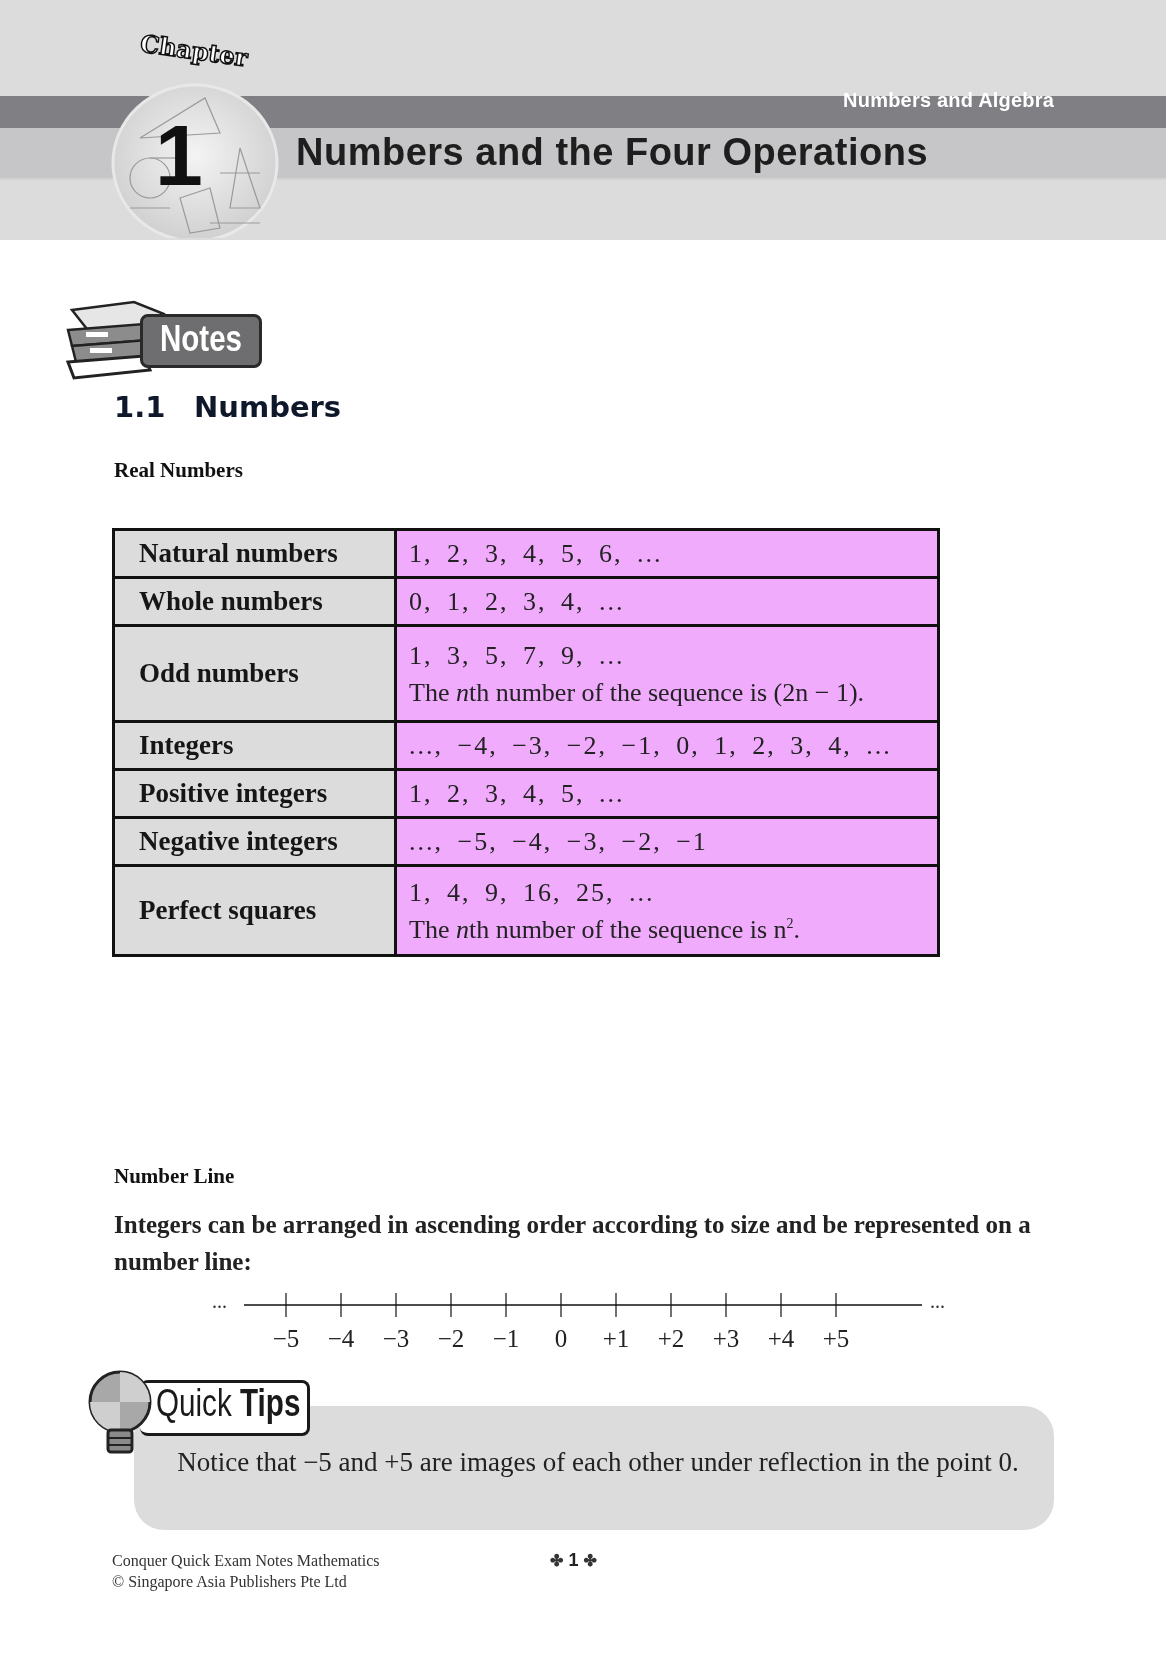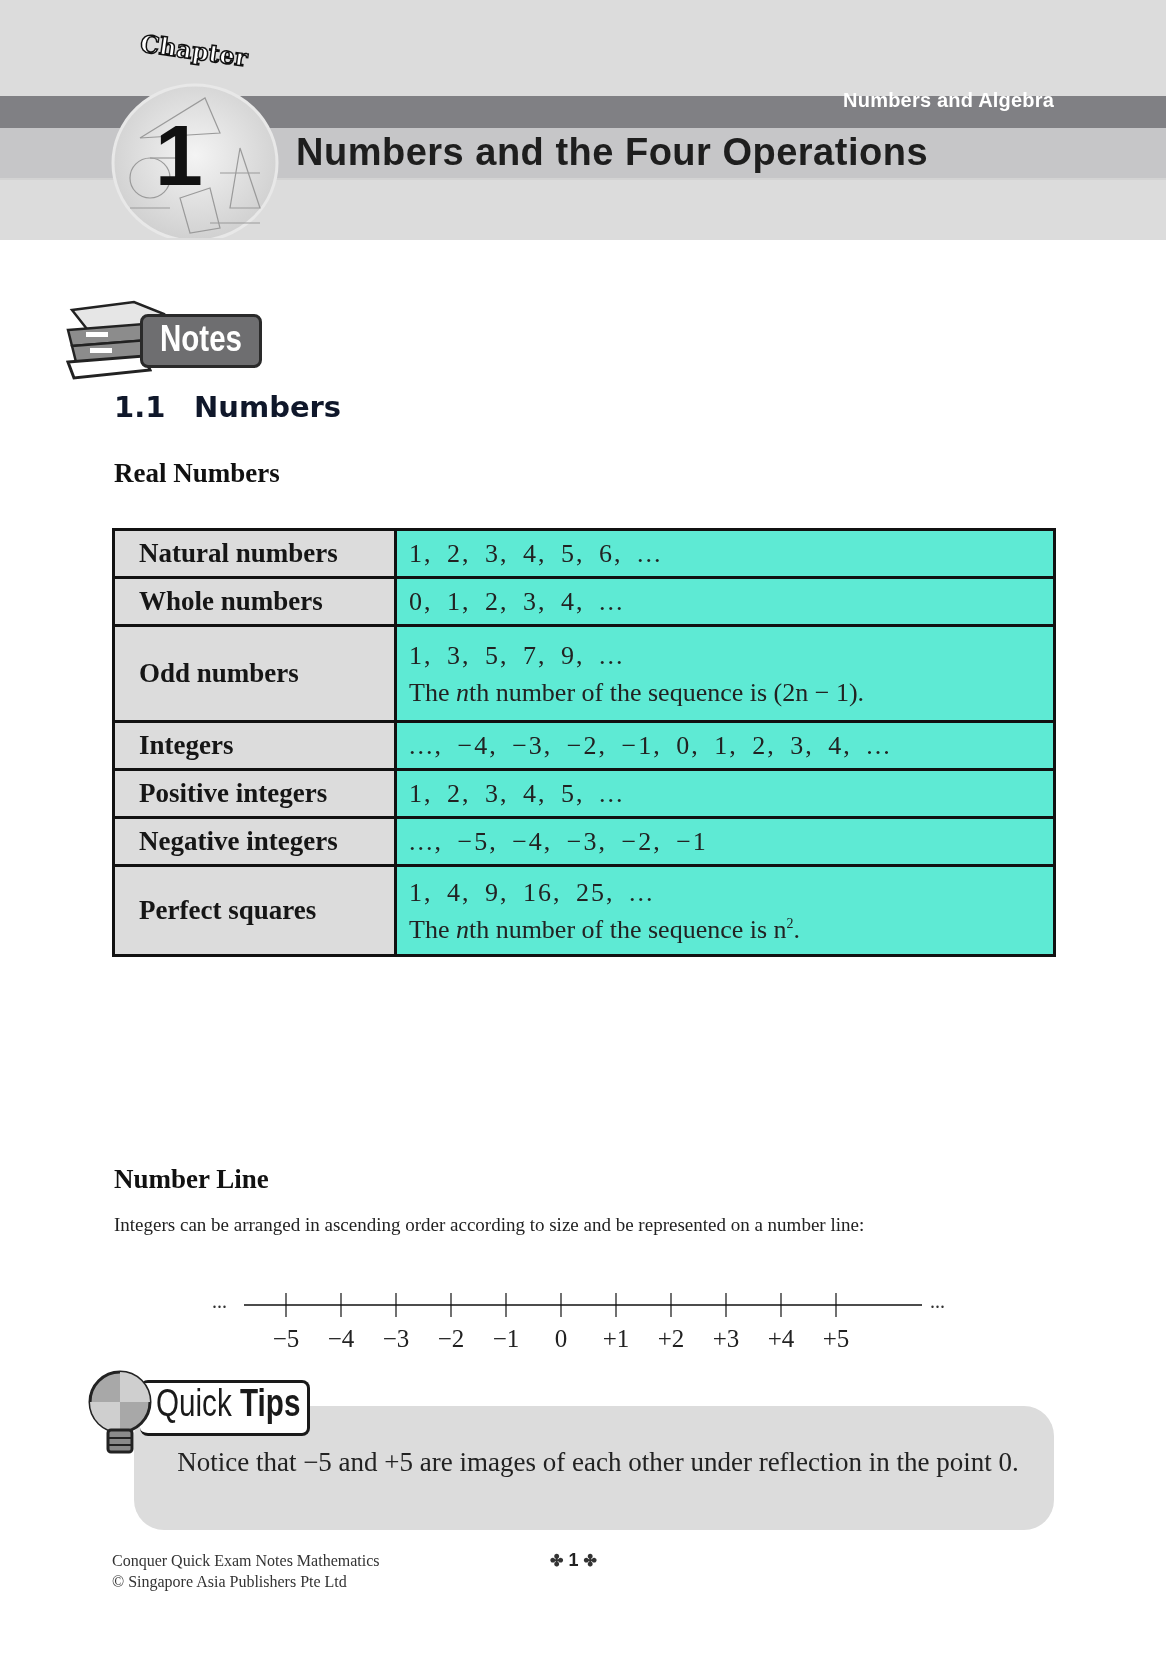--- a/index.html
+++ b/index.html
@@ -18,38 +18,38 @@
   .chapter-num { position: absolute; left: 155px; top: 112px; font-family: "Liberation Sans", sans-serif; font-weight: bold; font-size: 86px; color: #111; line-height: 1; }
 
   
   .notes-banner { position: absolute; left: 64px; top: 300px; width: 200px; height: 80px; }
   .notes-tag { position: absolute; left: 140px; top: 314px; width: 122px; height: 54px; background: #6e6e70; border: 3px solid #2a2a2a; border-radius: 8px; }
   .notes-label { position: absolute; left: 160px; top: 318px; font-family: "Liberation Sans", sans-serif; font-weight: bold; font-size: 36px; color: #ffffff; transform: scaleX(0.82); transform-origin: left; }
 
   .section-title { position: absolute; left: 114px; top: 390px; font-family: "DejaVu Sans", sans-serif; font-weight: bold; font-size: 29px; color: #0f172a; }
   .section-title .num { display: inline-block; width: 80px; }
 
-  .subhead { position: absolute; left: 114px; font-family: "Liberation Serif", serif; font-weight: bold; font-size: 27px; color: #111; }
-
-  
-  .real-table { position: absolute; left: 112px; top: 528px; width: 944px; border-collapse: collapse; border: 3px solid #111; }
+  .subhead { position: absolute; left: 114px; font-family: "Liberation Serif", serif; font-weight: bold; font-size: 21px; color: #111; }
+
+  
+  .real-table { position: absolute; left: 112px; top: 528px; width: 828px; border-collapse: collapse; border: 3px solid #111; }
   .real-table td { border: 3px solid #111; vertical-align: middle; }
   .real-table td.term { background: #dcdcdc; width: 282px; padding-left: 24px; font-weight: bold; font-size: 27px; color: #161616; }
-  .real-table td.desc { background: #5eead4; padding-left: 12px; font-size: 26px; color: #222; line-height: 37px; }
+  .real-table td.desc { background: #f0abfc; padding-left: 12px; font-size: 26px; color: #222; line-height: 37px; }
   .real-table tr.single td { height: 48px; }
   .real-table tr.r-even td { height: 90px; }
   .real-table tr.r-odd td { height: 96px; }
   .real-table tr.r-sq td { height: 90px; }
   .real-table tr.r-cube td { height: 86px; }
   .seq { letter-spacing: 2px; word-spacing: 6px; }
   .nth em { font-style: italic; }
   sup { font-size: 14px; vertical-align: super; line-height: 0; }
 
   
-  .para { position: absolute; left: 114px; top: 1206px; width: 940px; font-size: 19px; line-height: 37px; color: #222; }
+  .para { position: absolute; left: 114px; top: 1206px; width: 940px; font-size: 25px; line-height: 37px; color: #222; font-weight: bold; }
   .numline { position: absolute; left: 200px; top: 1290px; width: 760px; height: 60px; }
 
   
   .tips-box { position: absolute; left: 134px; top: 1406px; width: 920px; height: 124px; background: #dcdcdc; border-radius: 30px; }
   .tips-icon { position: absolute; left: 88px; top: 1368px; width: 70px; height: 96px; }
   .tips-tag { position: absolute; left: 140px; top: 1380px; width: 170px; height: 56px; background: #ffffff; border: 3px solid #1a1a1a; border-radius: 8px; border-left: none; }
   .tips-label { position: absolute; left: 156px; top: 1382px; font-family: "Liberation Sans", sans-serif; font-size: 38px; color: #1a1a1a; transform: scaleX(0.78); transform-origin: left; white-space: nowrap; }
   .tips-label b { font-weight: bold; }
   .tips-text { position: absolute; left: 158px; top: 1444px; width: 880px; font-size: 27px; line-height: 37px; color: #222; text-align: center; }
 

